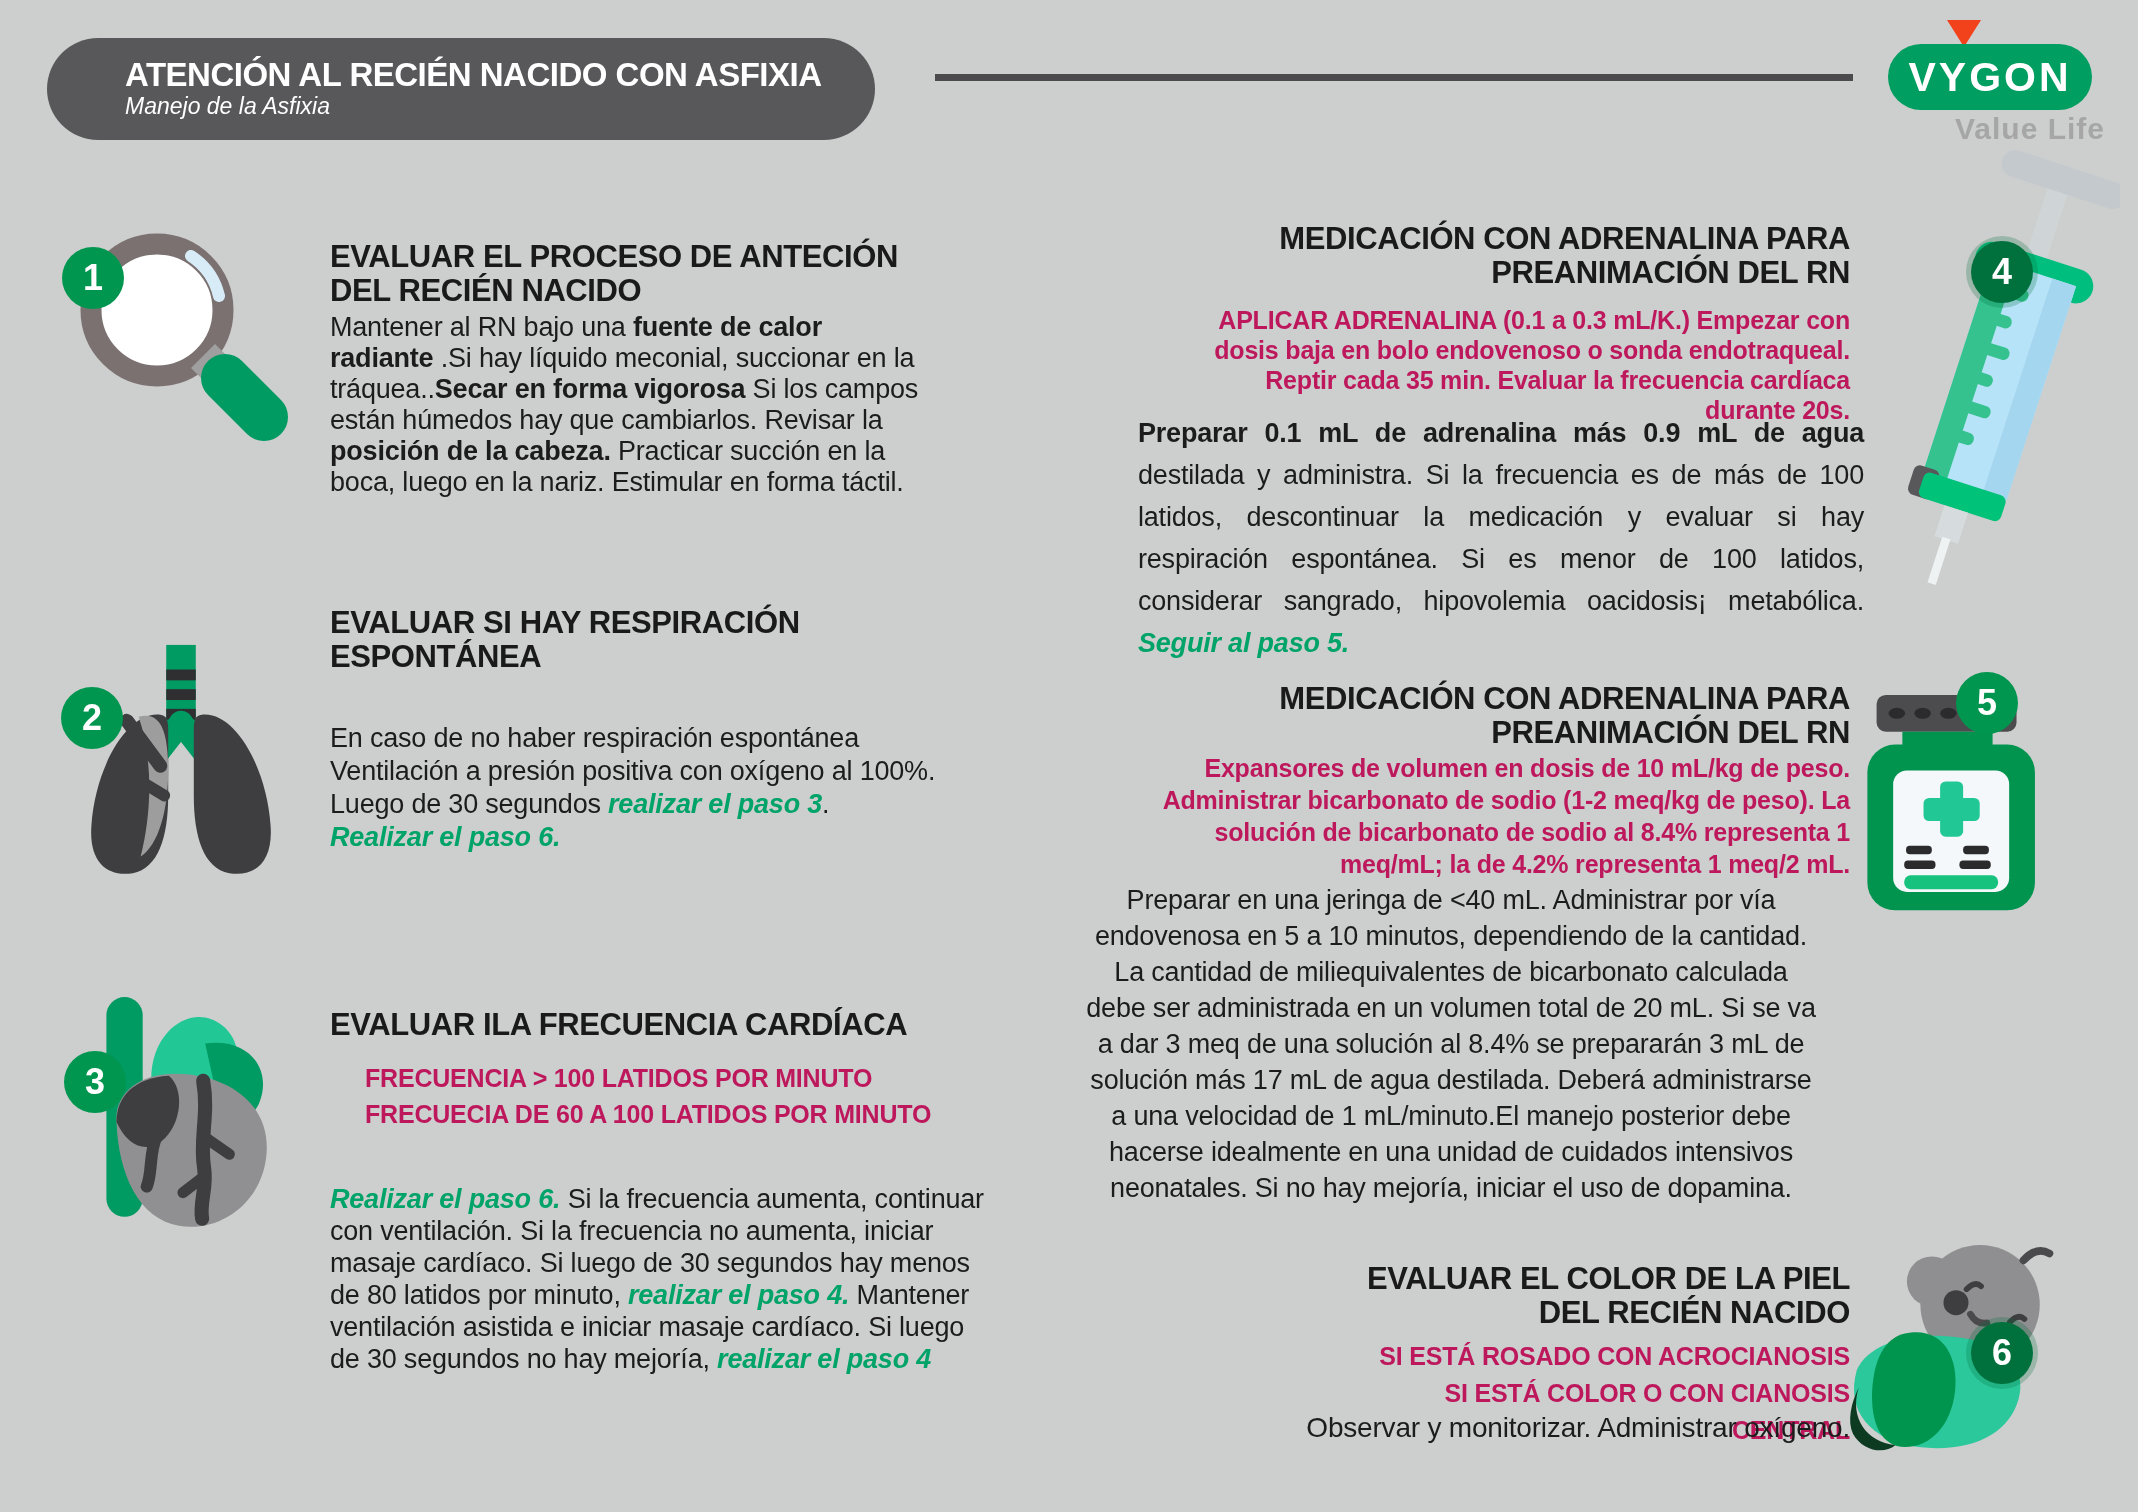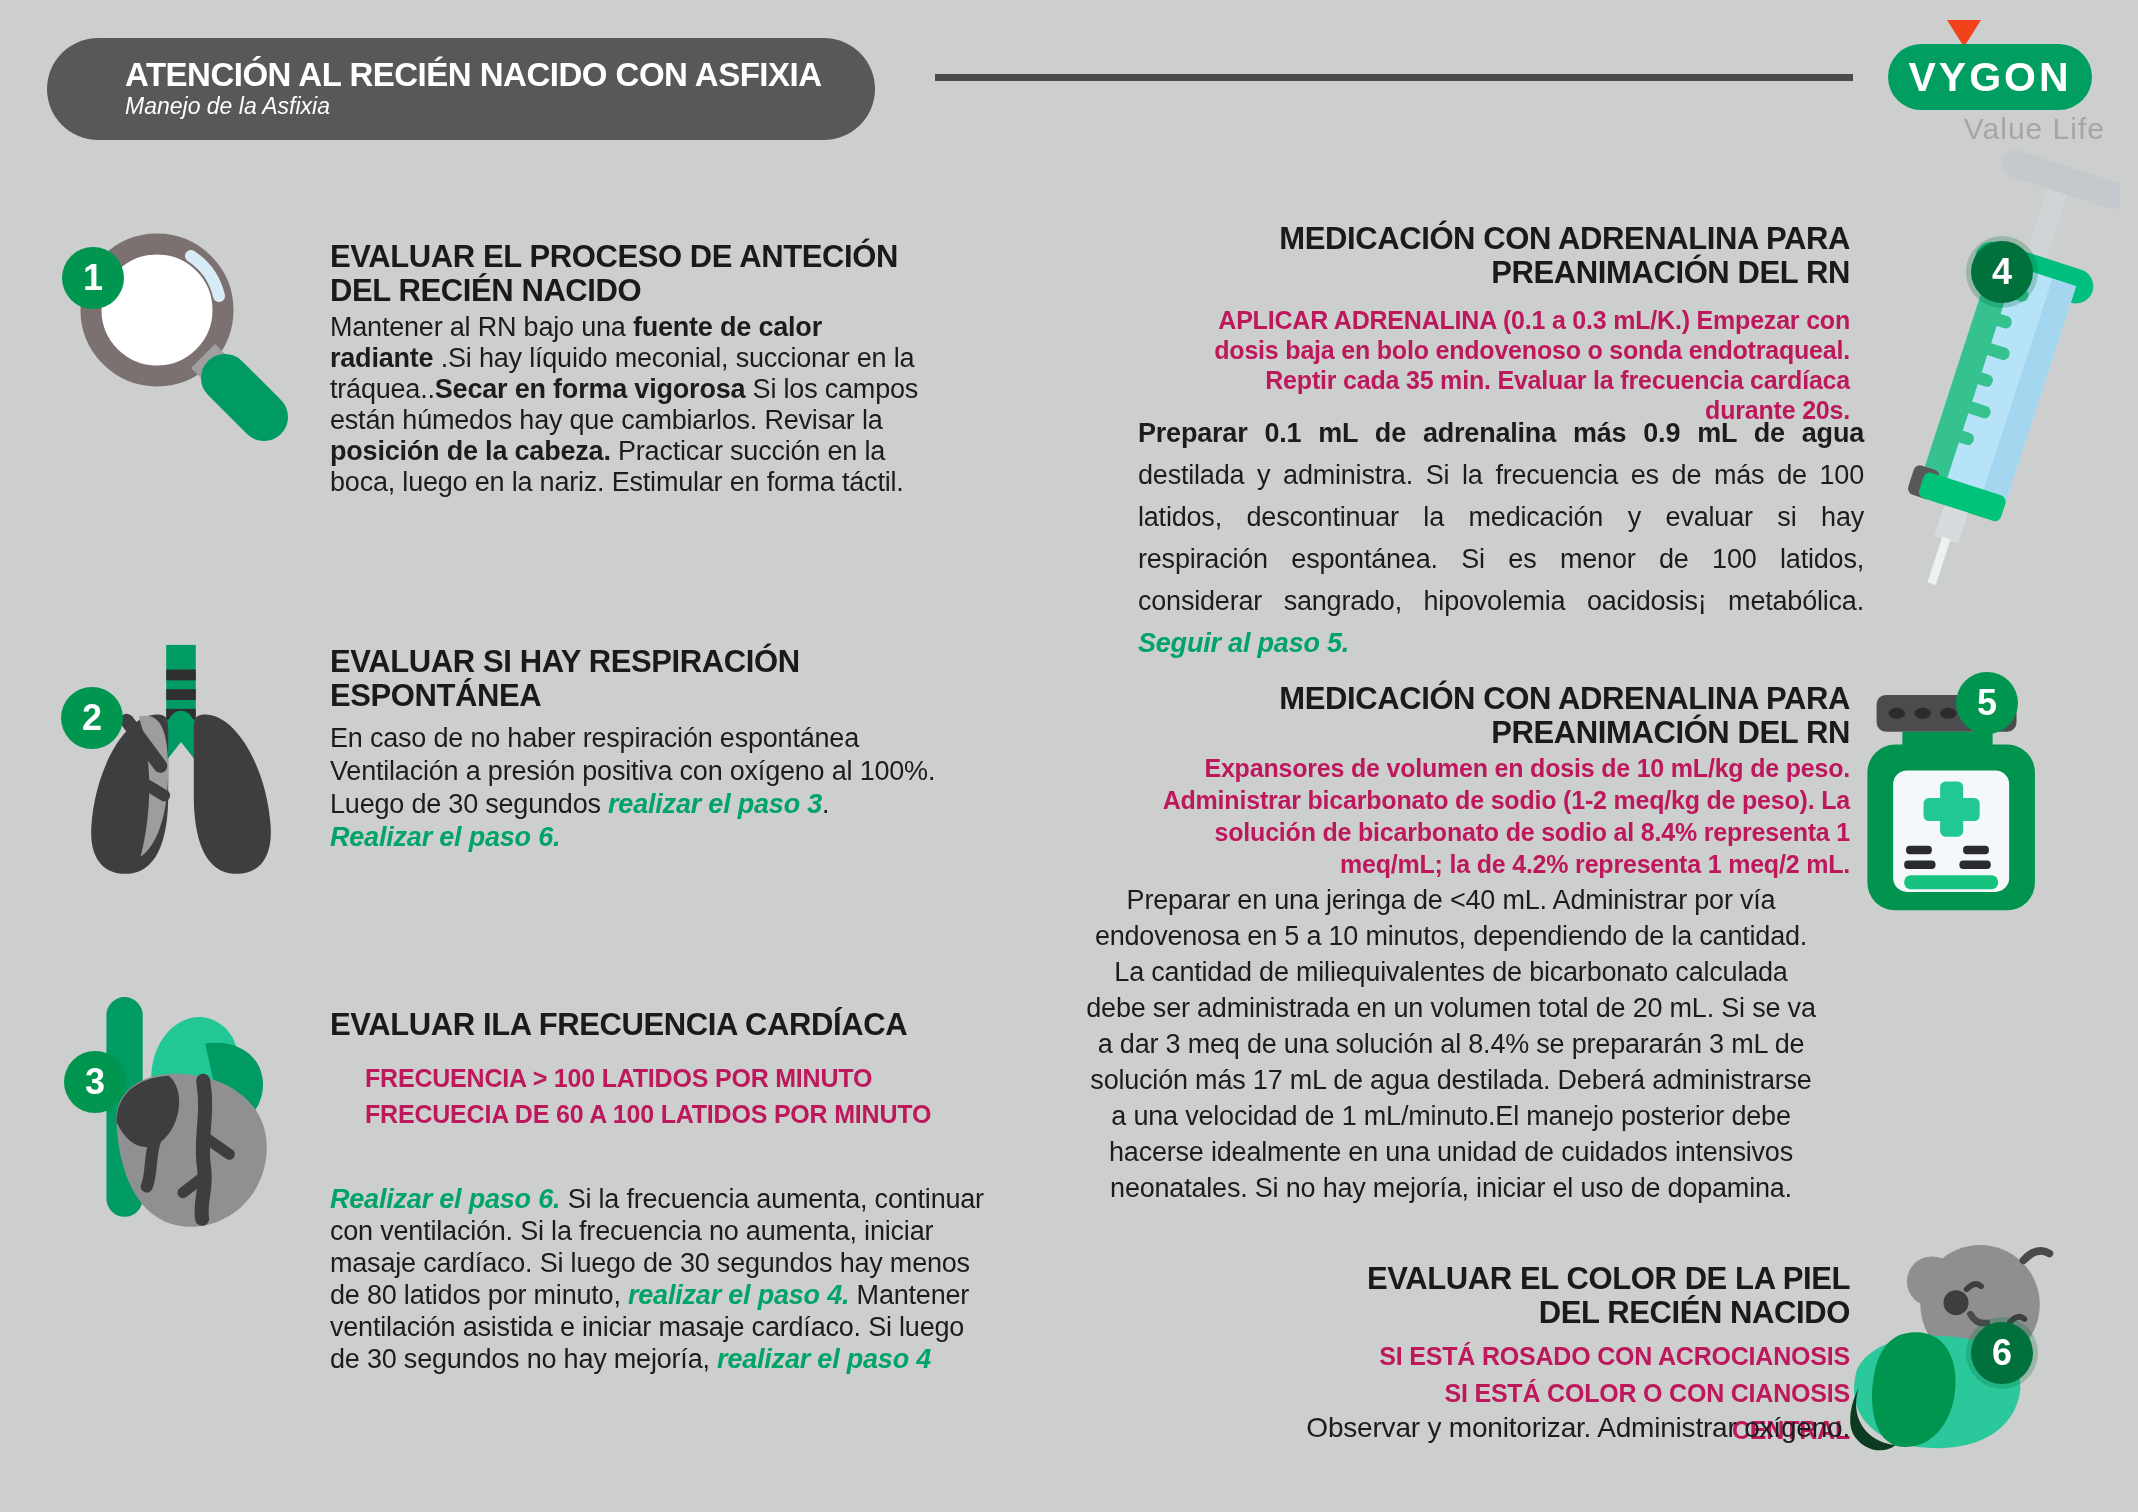--- a/index.html
+++ b/index.html
@@ -24,21 +24,21 @@
     border-top:27px solid #f2421b;
   }
   .logo-pill{
     position:absolute;left:1888px;top:44px;width:204px;height:66px;
     background:#009e60;border-radius:34px;
     display:flex;align-items:center;justify-content:center;
     color:#fff;font-size:41px;font-weight:800;letter-spacing:3px;
   }
   .logo-tagline{
     position:absolute;left:1900px;top:112px;width:205px;text-align:right;
-    color:#a6a6a6;font-size:30px;font-weight:400;letter-spacing:1px;
+    color:#a6a6a6;font-size:30px;font-weight:700;letter-spacing:1px;
   }
   
   .abs{position:absolute;}
   .badge{
     position:absolute;width:62px;height:62px;border-radius:50%;
     color:#fff;font-size:36px;font-weight:800;text-align:center;line-height:62px;
     z-index:5;
   }
   .b-green{background:#00964f;}
   .b-dark{background:#00713d;box-shadow:0 0 0 5px rgba(0,113,61,0.25);}
@@ -51,21 +51,21 @@
   .seg-g{color:#00a368;font-style:italic;font-weight:600;margin-top:20px;}
   .seg-gb{color:#00a368;font-style:italic;font-weight:800;}
   .list-line{line-height:36px;}
   
   .s1-icon{left:55px;top:210px;width:240px;height:240px;}
   .s1-title{left:330px;top:240px;width:580px;}
   .s1-body{left:330px;top:312px;width:592px;line-height:31px;}
   .badge-1{left:62px;top:247px;}
   
   .s2-icon{left:58px;top:635px;width:246px;height:256px;}
-  .s2-title{left:330px;top:645px;width:560px;}
+  .s2-title{left:330px;top:606px;width:560px;}
   .s2-body{left:330px;top:722px;width:606px;line-height:33px;}
   .badge-2{left:61px;top:687px;}
   
   .s3-icon{left:52px;top:985px;width:262px;height:262px;}
   .s3-title{left:330px;top:1008px;width:660px;}
   .s3-list{left:365px;top:1060px;width:620px;}
   .s3-body{left:330px;top:1183px;width:658px;line-height:32px;}
   .badge-3{left:64px;top:1051px;}
   
   .s4-title{left:1250px;top:222px;width:600px;}

